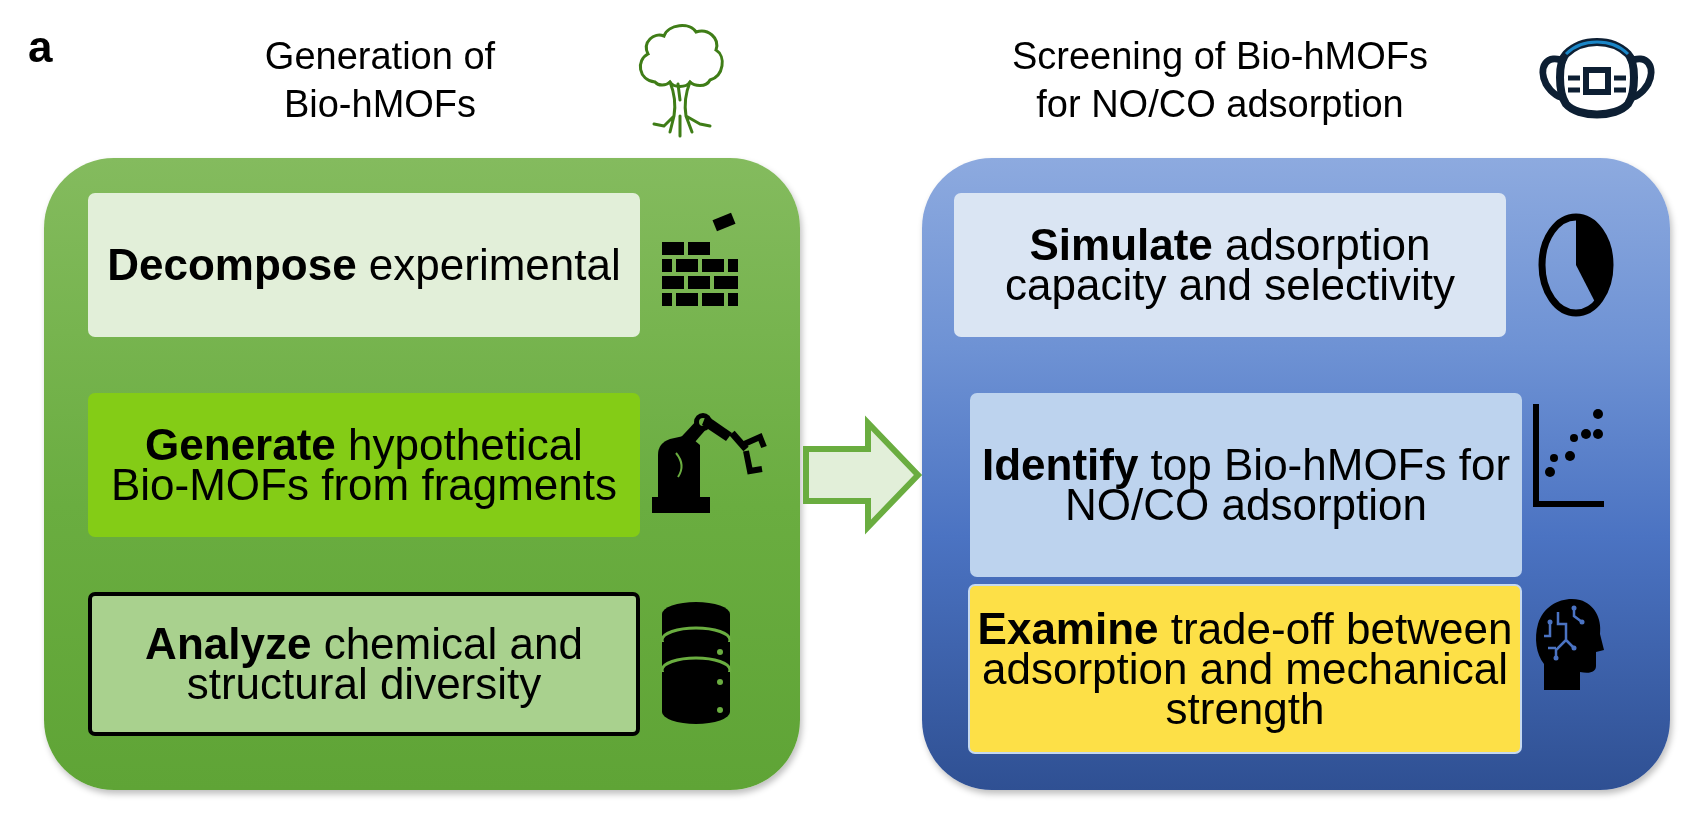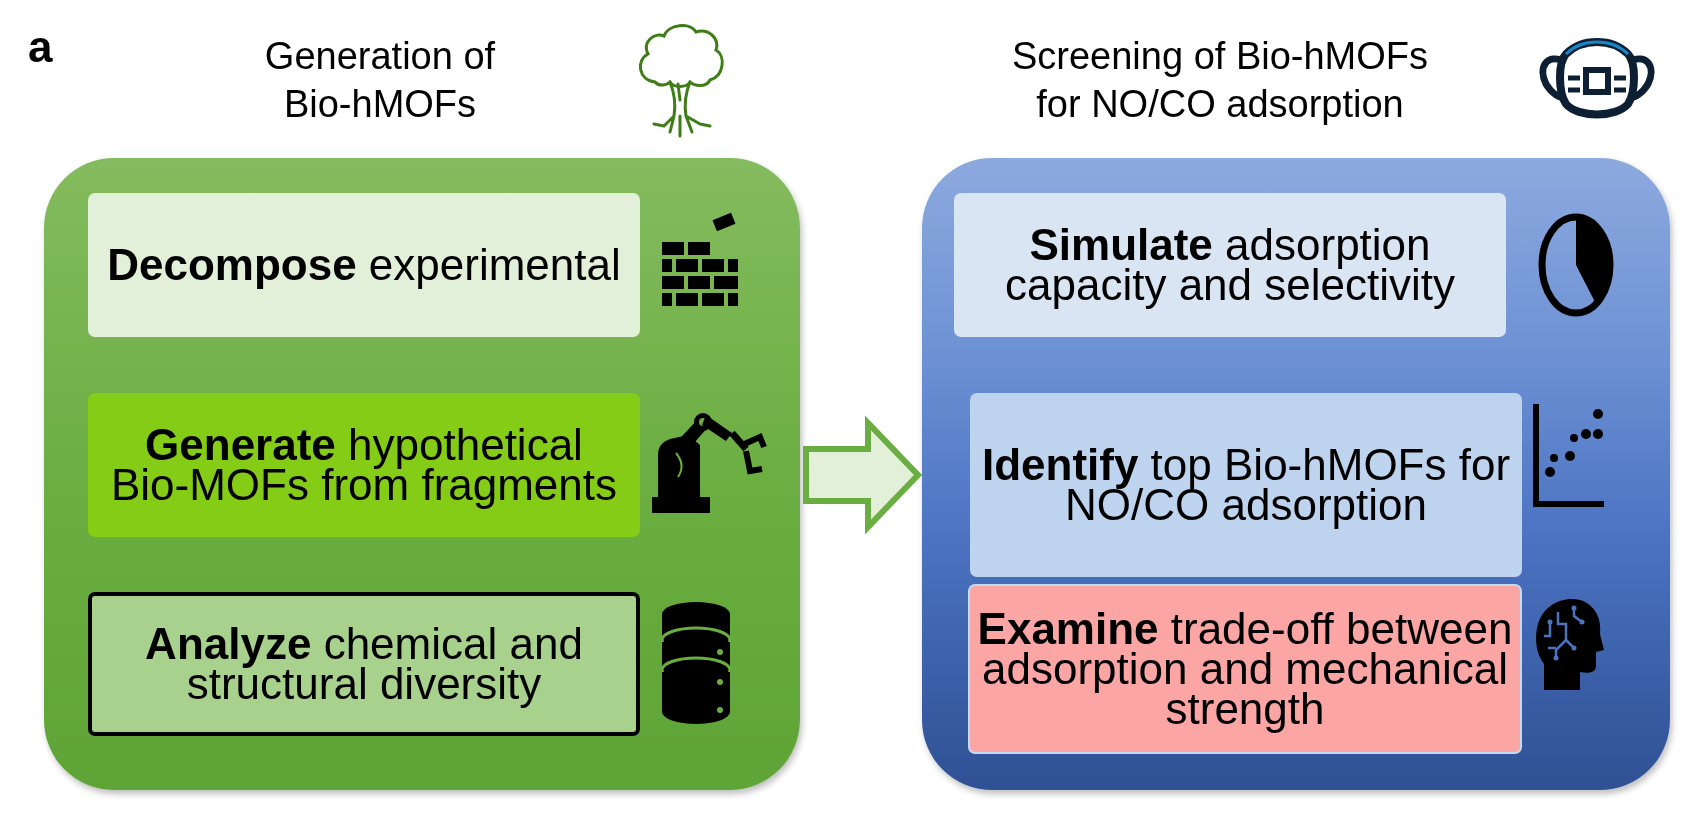--- a/index.html
+++ b/index.html
@@ -17,21 +17,21 @@
      background:linear-gradient(180deg,#8daadf 0%,#6e92d4 30%,#4b73c2 60%,#2f5093 100%);
      box-shadow:2px 4px 6px rgba(0,0,0,0.25); }
   .step { position:absolute; border-radius:7px; display:flex; align-items:center; justify-content:center;
           text-align:center; font-size:44px; line-height:40px; }
   .step b { font-weight:bold; }
   .g1 { left:88px; top:193px; width:552px; height:144px; background:#e2efd9; }
   .g2 { left:88px; top:393px; width:552px; height:144px; background:#84cc16; }
   .g3 { left:88px; top:592px; width:552px; height:144px; background:#a9d18e; border:4px solid #000000; box-sizing:border-box; }
   .b1 { left:954px; top:193px; width:552px; height:144px; background:#dae5f3; }
   .b2 { left:970px; top:393px; width:552px; height:184px; background:#bdd3ee; }
-  .b3 { left:968px; top:584px; width:554px; height:170px; background:#fca5a5; border:2px solid #c5d9f0; box-sizing:border-box; }
+  .b3 { left:968px; top:584px; width:554px; height:170px; background:#fde047; border:2px solid #c5d9f0; box-sizing:border-box; }
   .icon { position:absolute; }
 </style>
 </head>
 <body>
 
 <div class="panel-letter">a</div>
 
 <div class="title left">
   <div>Generation of</div>
   <div>Bio-hMOFs</div>

